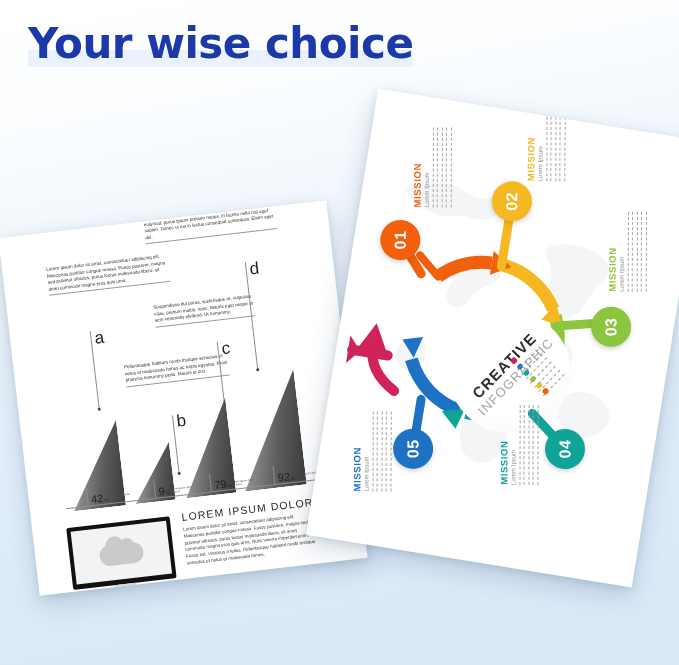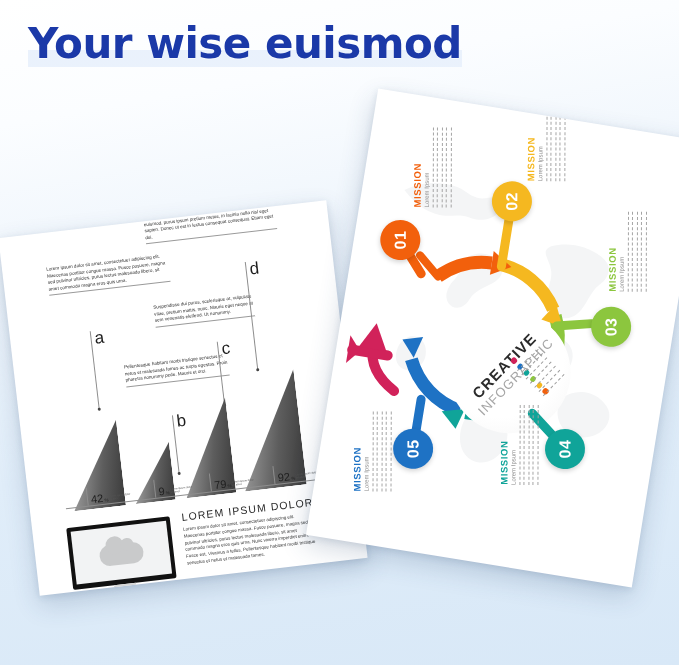--- a/index.html
+++ b/index.html
@@ -124,21 +124,21 @@
   .lbl .ln i{display:block;height:0;border-top:1px dashed #a4a4a4;margin-bottom:3.4px;}
   .rot{transform:rotate(-99deg);transform-origin:0 0;}
 </style>
 </head>
 <body>
 
 <div class="stage">
 
   <div class="headline">
     <br>
-    <div class="hl-line hl2">Your wise euismod</div>
+    <div class="hl-line hl2">Your wise choice</div>
   </div>
 
   <div class="sheet sheet-shadow" id="doc-page">
     <div class="doc-inner">
 
       <div class="txt b blk-a">Lorem ipsum dolor sit amet, consectetuer adipiscing elit. Maecenas porttitor congue massa. Fusce posuere, magna sed pulvinar ultricies, purus lectus malesuada libero, sit amet commodo magna eros quis urna.</div>
       <div class="txt b blk-d">Donec blandit feugiat ligula. Donec hendrerit, felis et imperdiet euismod, purus ipsum pretium metus, in lacinia nulla nisl eget sapien. Donec ut est in lectus consequat consequat. Etiam eget dui.</div>
       <div class="txt b blk-c">Suspendisse dui purus, scelerisque at, vulputate vitae, pretium mattis, nunc. Mauris eget neque at sem venenatis eleifend. Ut nonummy.</div>
       <div class="txt b blk-b">Pellentesque habitant morbi tristique senectus et netus et malesuada fames ac turpis egestas. Proin pharetra nonummy pede. Mauris et orci.</div>
 

